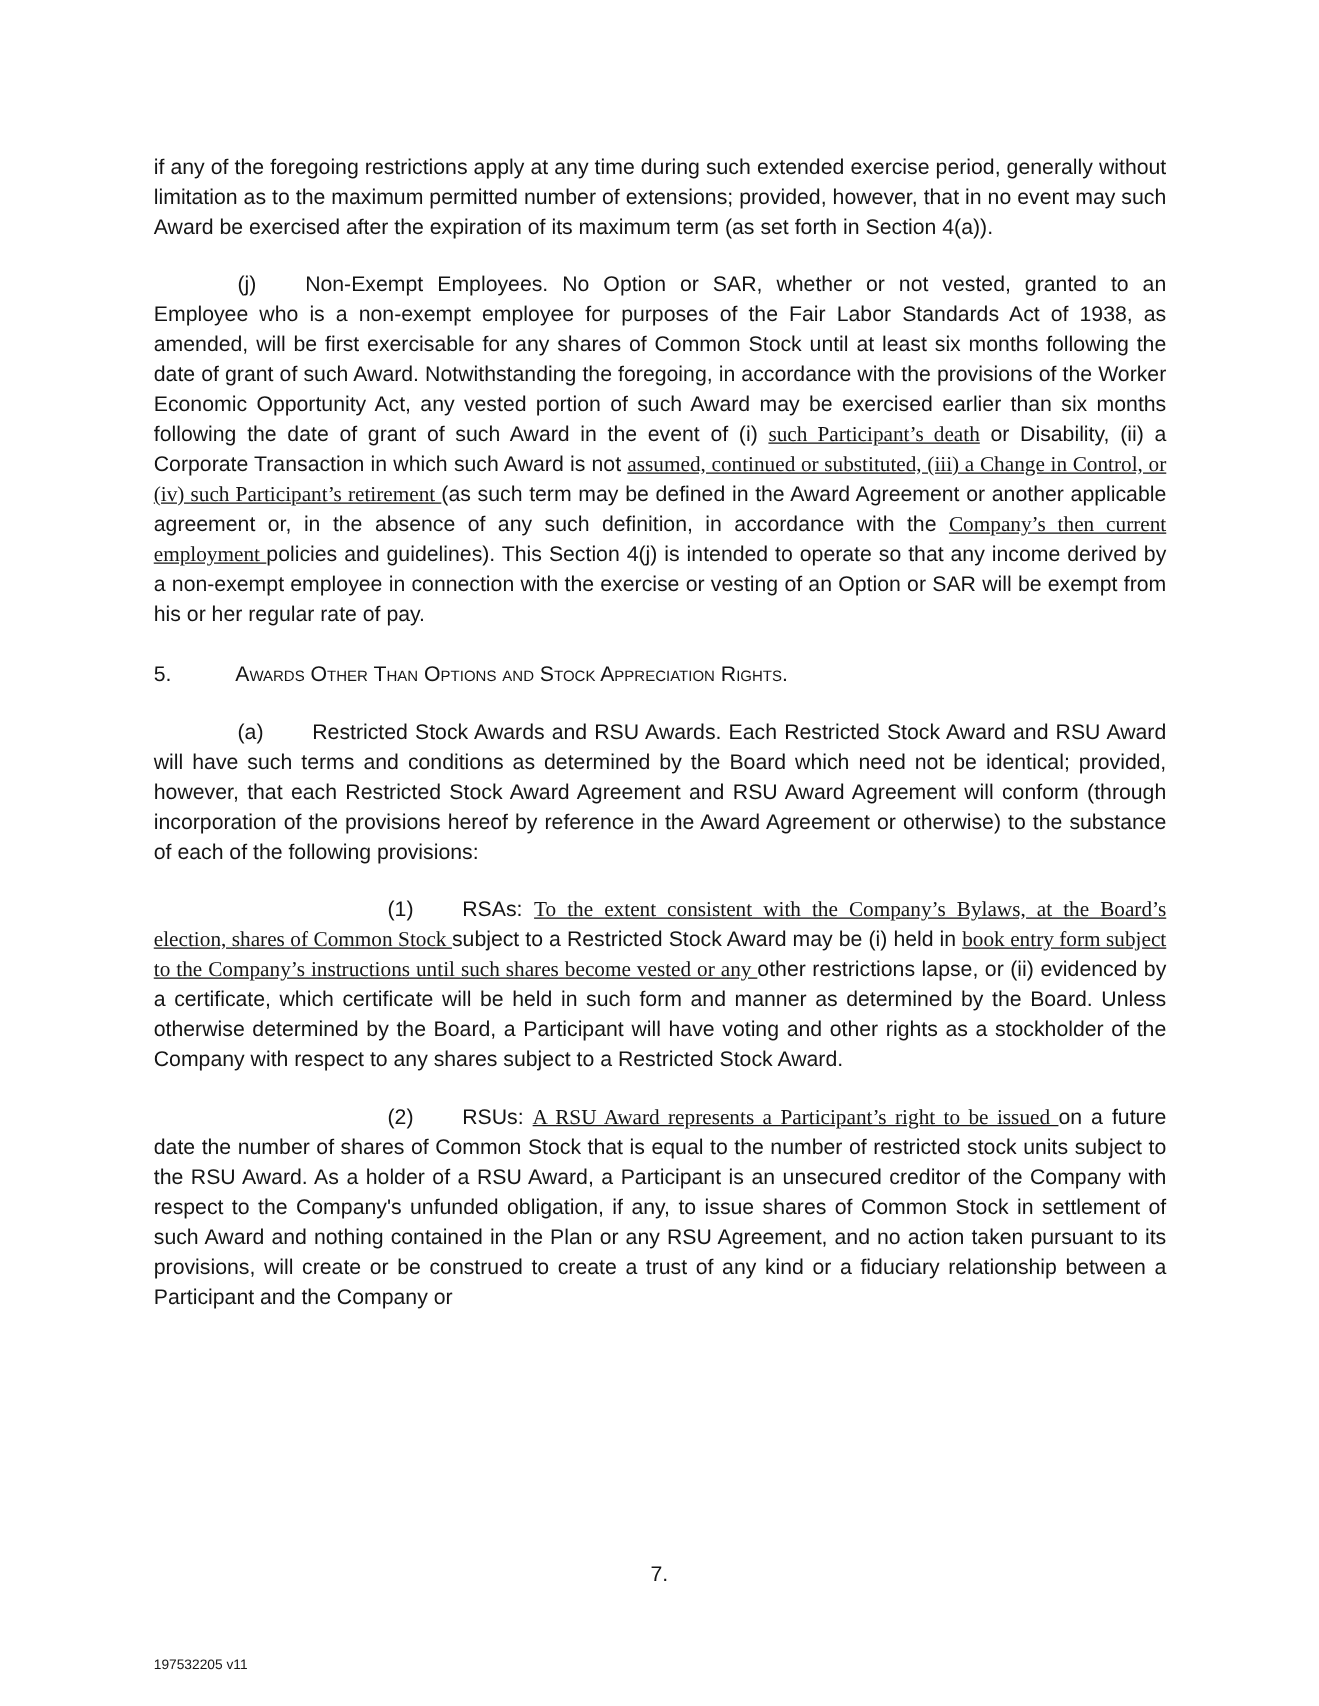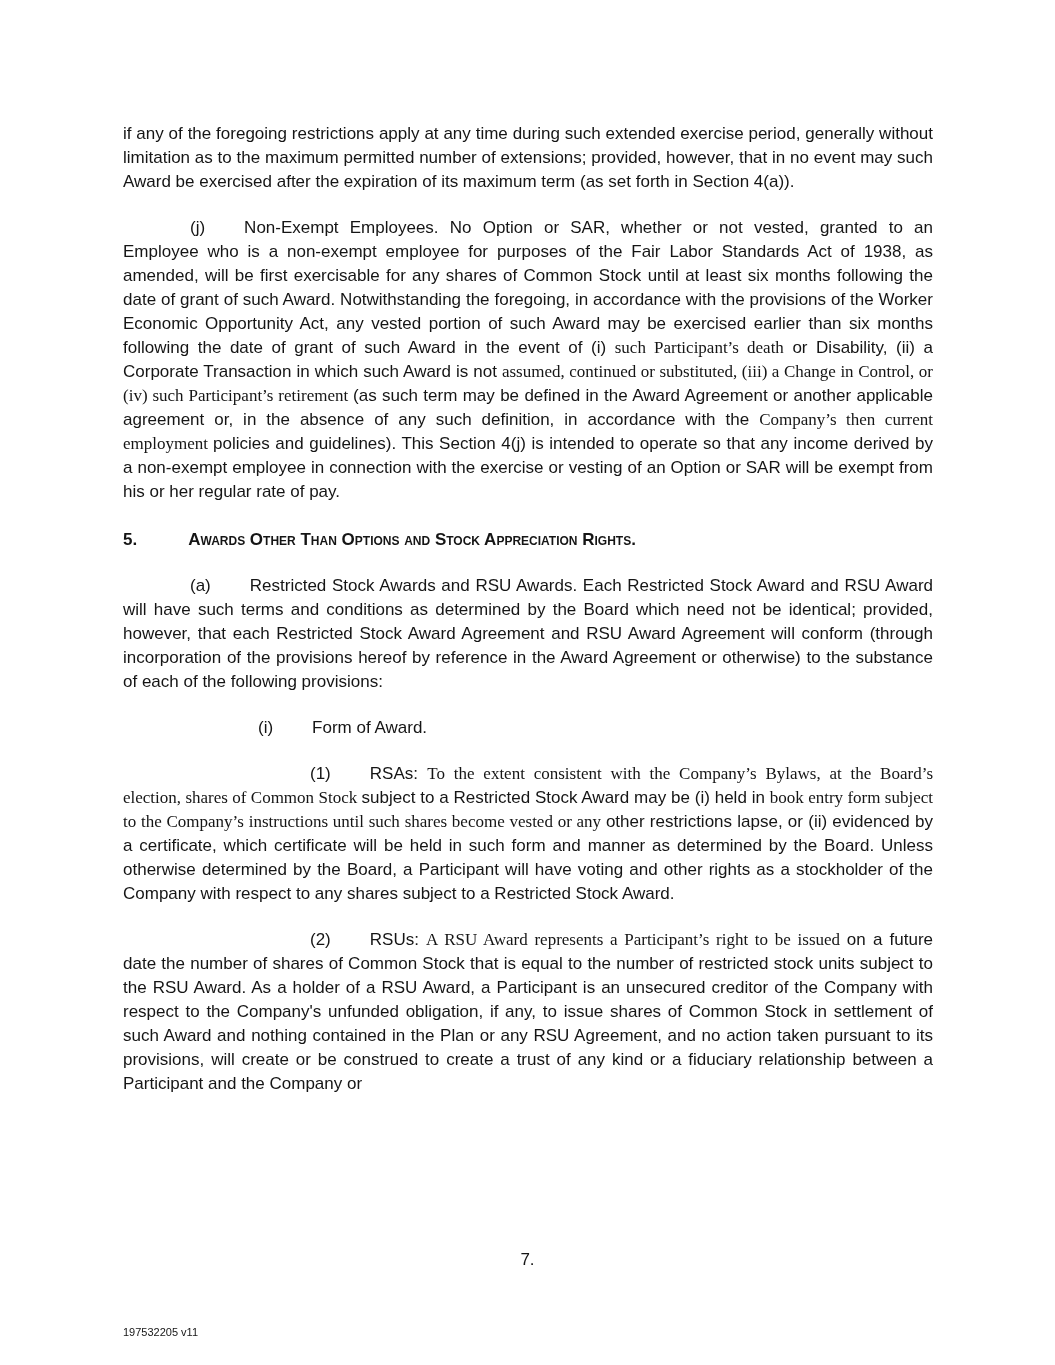--- a/index.html
+++ b/index.html
@@ -27,27 +27,26 @@
     line-height: 24px;
     text-align: justify;
     margin: 22px 0 0 0;
     color: #151515;
   }
   .content .para:first-child {
     margin-top: 0;
   }
   .heading {
     margin-top: 24px;
-    font-weight: bold;
   }
   .indent-1 { text-indent: 67px; }
   .indent-2 { text-indent: 135px; }
   .indent-3 { text-indent: 187px; }
   .sans  { font-family: "Liberation Sans", sans-serif; }
-  .serif { font-family: "Liberation Serif", serif; }
+  .serif { font-family: "Liberation Serif", serif; text-decoration: underline; }
   .sc    { font-family: "Liberation Sans", sans-serif; font-variant: small-caps; }
   .tab {
     display: inline-block;
     width: 39px;
   }
   .tab-wide {
     width: 51px;
   }
   .page-number {
     position: absolute;
@@ -77,21 +76,20 @@
 
     <p class="para"><span class="sans">if any of the foregoing restrictions apply at any time during such extended exercise period, generally without limitation as to the maximum permitted number of extensions; provided, however, that in no event may such Award be exercised after the expiration of its maximum term (as set forth in Section 4(a)).</span></p>
 
     <p class="para indent-1"><span class="sans">(j)</span><span class="tab"></span><span class="sans">Non-Exempt Employees.  No Option or SAR, whether or not vested, granted to an Employee who is a non-exempt employee for purposes of the Fair Labor Standards Act of 1938, as amended, will be first exercisable for any shares of Common Stock until at least six months following the date of grant of such Award.  Notwithstanding the foregoing, in accordance with the provisions of the Worker Economic Opportunity Act, any vested portion of such Award may be exercised earlier than six months following the date of grant of such Award in the event of (i) </span><span class="serif">such Participant’s death</span><span class="sans"> or Disability, (ii) a Corporate Transaction in which such Award is not </span><span class="serif">assumed, continued or substituted, (iii) a Change in Control, or (iv) such Participant’s retirement </span><span class="sans">(as such term may be defined in the Award Agreement or another applicable agreement or, in the absence of any such definition, in accordance with the </span><span class="serif">Company’s then current employment </span><span class="sans">policies and guidelines).  This Section 4(j) is intended to operate so that any income derived by a non-exempt employee in connection with the exercise or vesting of an Option or SAR will be exempt from his or her regular rate of pay.</span></p>
 
 
     <p class="para heading"><span class="sans">5.</span><span class="tab tab-wide"></span><span class="sc">Awards Other Than Options and Stock Appreciation Rights.</span></p>
 
     <p class="para indent-1"><span class="sans">(a)</span><span class="tab"></span><span class="sans">Restricted Stock Awards and RSU Awards.  Each Restricted Stock Award and RSU Award will have such terms and conditions as determined by the Board which need not be identical; provided, however, that each Restricted Stock Award Agreement and RSU Award Agreement will conform (through incorporation of the provisions hereof by reference in the Award Agreement or otherwise) to the substance of each of the following provisions:</span></p>
 
-    <p class="para indent-2"><span class="sans">(i)</span><span class="tab"></span><span class="sans">Form of Award.</span></p>
 
     <p class="para indent-3"><span class="sans">(1)</span><span class="tab"></span><span class="sans">RSAs: </span><span class="serif">To the extent consistent with the Company’s Bylaws, at the Board’s election, shares of Common Stock </span><span class="sans">subject to a Restricted Stock Award may be (i) held in </span><span class="serif">book entry form subject to the Company’s instructions until such shares become vested or any </span><span class="sans">other restrictions lapse, or (ii) evidenced by a certificate, which certificate will be held in such form and manner as determined by the Board.  Unless otherwise determined by the Board, a Participant will have voting and other rights as a stockholder of the Company with respect to any shares subject to a Restricted Stock Award.</span></p>
 
     <p class="para indent-3"><span class="sans">(2)</span><span class="tab"></span><span class="sans">RSUs:  </span><span class="serif">A RSU Award represents a Participant’s right to be issued </span><span class="sans">on a future date the number of shares of Common Stock that is equal to the number of restricted stock units subject to the RSU Award.  As a holder of a RSU Award, a Participant is an unsecured creditor of the Company with respect to the Company's unfunded obligation, if any, to issue shares of Common Stock in settlement of such Award and nothing contained in the Plan or any RSU Agreement, and no action taken pursuant to its provisions, will create or be construed to create a trust of any kind or a fiduciary relationship between a Participant and the Company or</span></p>
 
   </div>
 
   <div class="page-number">7.</div>
 
   <div class="doc-id">197532205 v11</div>

